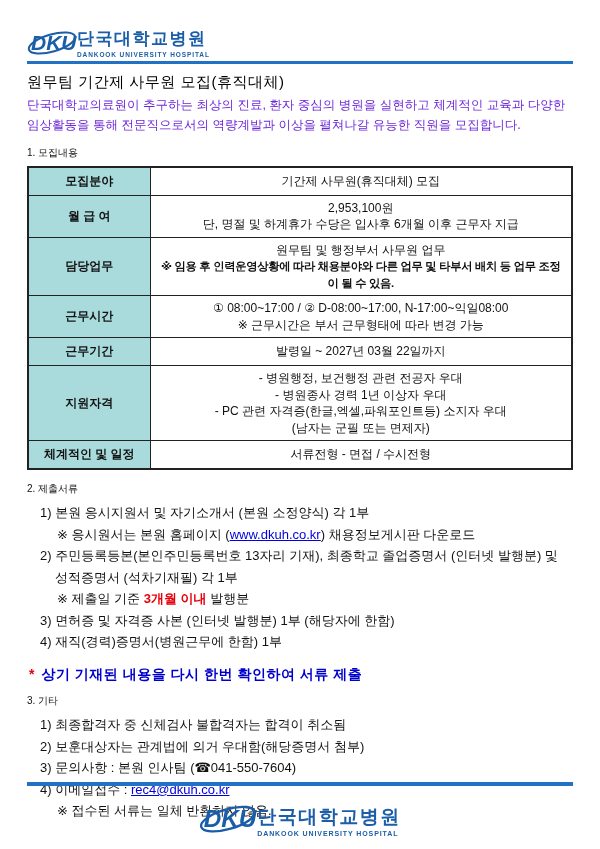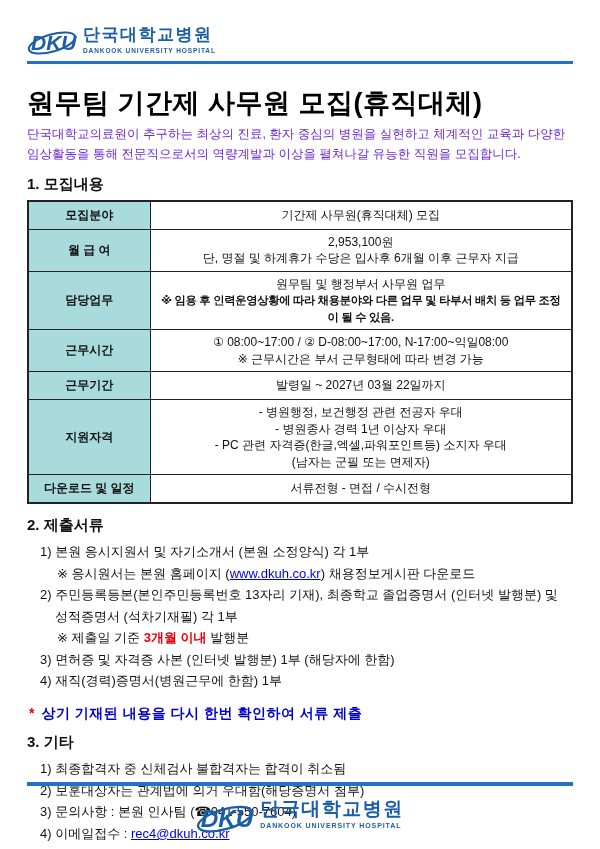--- a/index.html
+++ b/index.html
@@ -3,30 +3,30 @@
 <meta charset="utf-8">
 <style>
   * { box-sizing: border-box; }
   html,body { margin:0; padding:0; background:#ffffff; }
   .page {
     position:relative; width:600px; height:849px; background:#fff;
     padding:26px 27px 0 27px; overflow:hidden;
     font-family:"Liberation Sans","DejaVu Sans",sans-serif; color:#111;
   }
   
-  .logo-row { display:flex; align-items:flex-start; gap:6px; }
+  .logo-row { display:flex; align-items:flex-end; }
   .logo-mark { flex:0 0 auto; }
   .logo-kr { font-size:17px; font-weight:bold; color:#1b5ea8; letter-spacing:1.5px; line-height:1.1; }
   .logo-en { font-size:6.5px; font-weight:bold; color:#1b5ea8; letter-spacing:0.9px; margin-top:2px; }
   .rule-blue { height:3px; background:#2171c7; margin-top:3px; }
   
-  .title { font-size:27px; font-weight:bold; color:#000; margin:21px 0 3px 0; letter-spacing:0.5px; }
+  .title { font-size:15px; font-weight:normal; color:#000; margin:9px 0 3px 0; letter-spacing:0.5px; }
   .intro { font-size:12.5px; line-height:1.62; margin:2px 0 10px 0; color:#6d28d9; }
   
-  .sec-head { font-size:15px; font-weight:bold; margin:10px 0 6px 0; color:#111; }
+  .sec-head { font-size:10px; font-weight:normal; margin:10px 0 6px 0; color:#111; }
   
   table.recruit { width:100%; border-collapse:collapse; border:2px solid #222; margin:2px 0 12px 0; }
   table.recruit th, table.recruit td { border:1px solid #222; font-size:12px; vertical-align:middle; }
   table.recruit th { background:#a9dadc; width:122px; font-weight:bold; text-align:center; padding:5px 2px; color:#111; }
   table.recruit td { text-align:center; padding:4px 8px; line-height:16.5px; color:#111; }
   td .bold-note { font-weight:bold; font-size:11.3px; letter-spacing:-0.3px; }
   
   .list { padding-left:13px; }
   .item { font-size:13px; line-height:1.66; color:#111; }
   .sub  { padding-left:17px; }
@@ -105,21 +105,21 @@
     <tr>
       <th>지원자격</th>
       <td>
         <div>- 병원행정, 보건행정 관련 전공자 우대</div>
         <div>- 병원종사 경력 1년 이상자 우대</div>
         <div>- PC 관련 자격증(한글,엑셀,파워포인트등) 소지자 우대</div>
         <div>(남자는 군필 또는 면제자)</div>
       </td>
     </tr>
     <tr>
-      <th>다운로드 및 일정</th>
+      <th>체계적인 및 일정</th>
       <td>
             <div>서류전형 - 면접  /  수시전형</div>
           </td>
     </tr>
   </tbody>
     </table>
 
   <div class="sec-head">2. 제출서류</div>
   <div class="list">
     <div class="item">1) 본원 응시지원서 및 자기소개서 (본원 소정양식) 각 1부</div>

